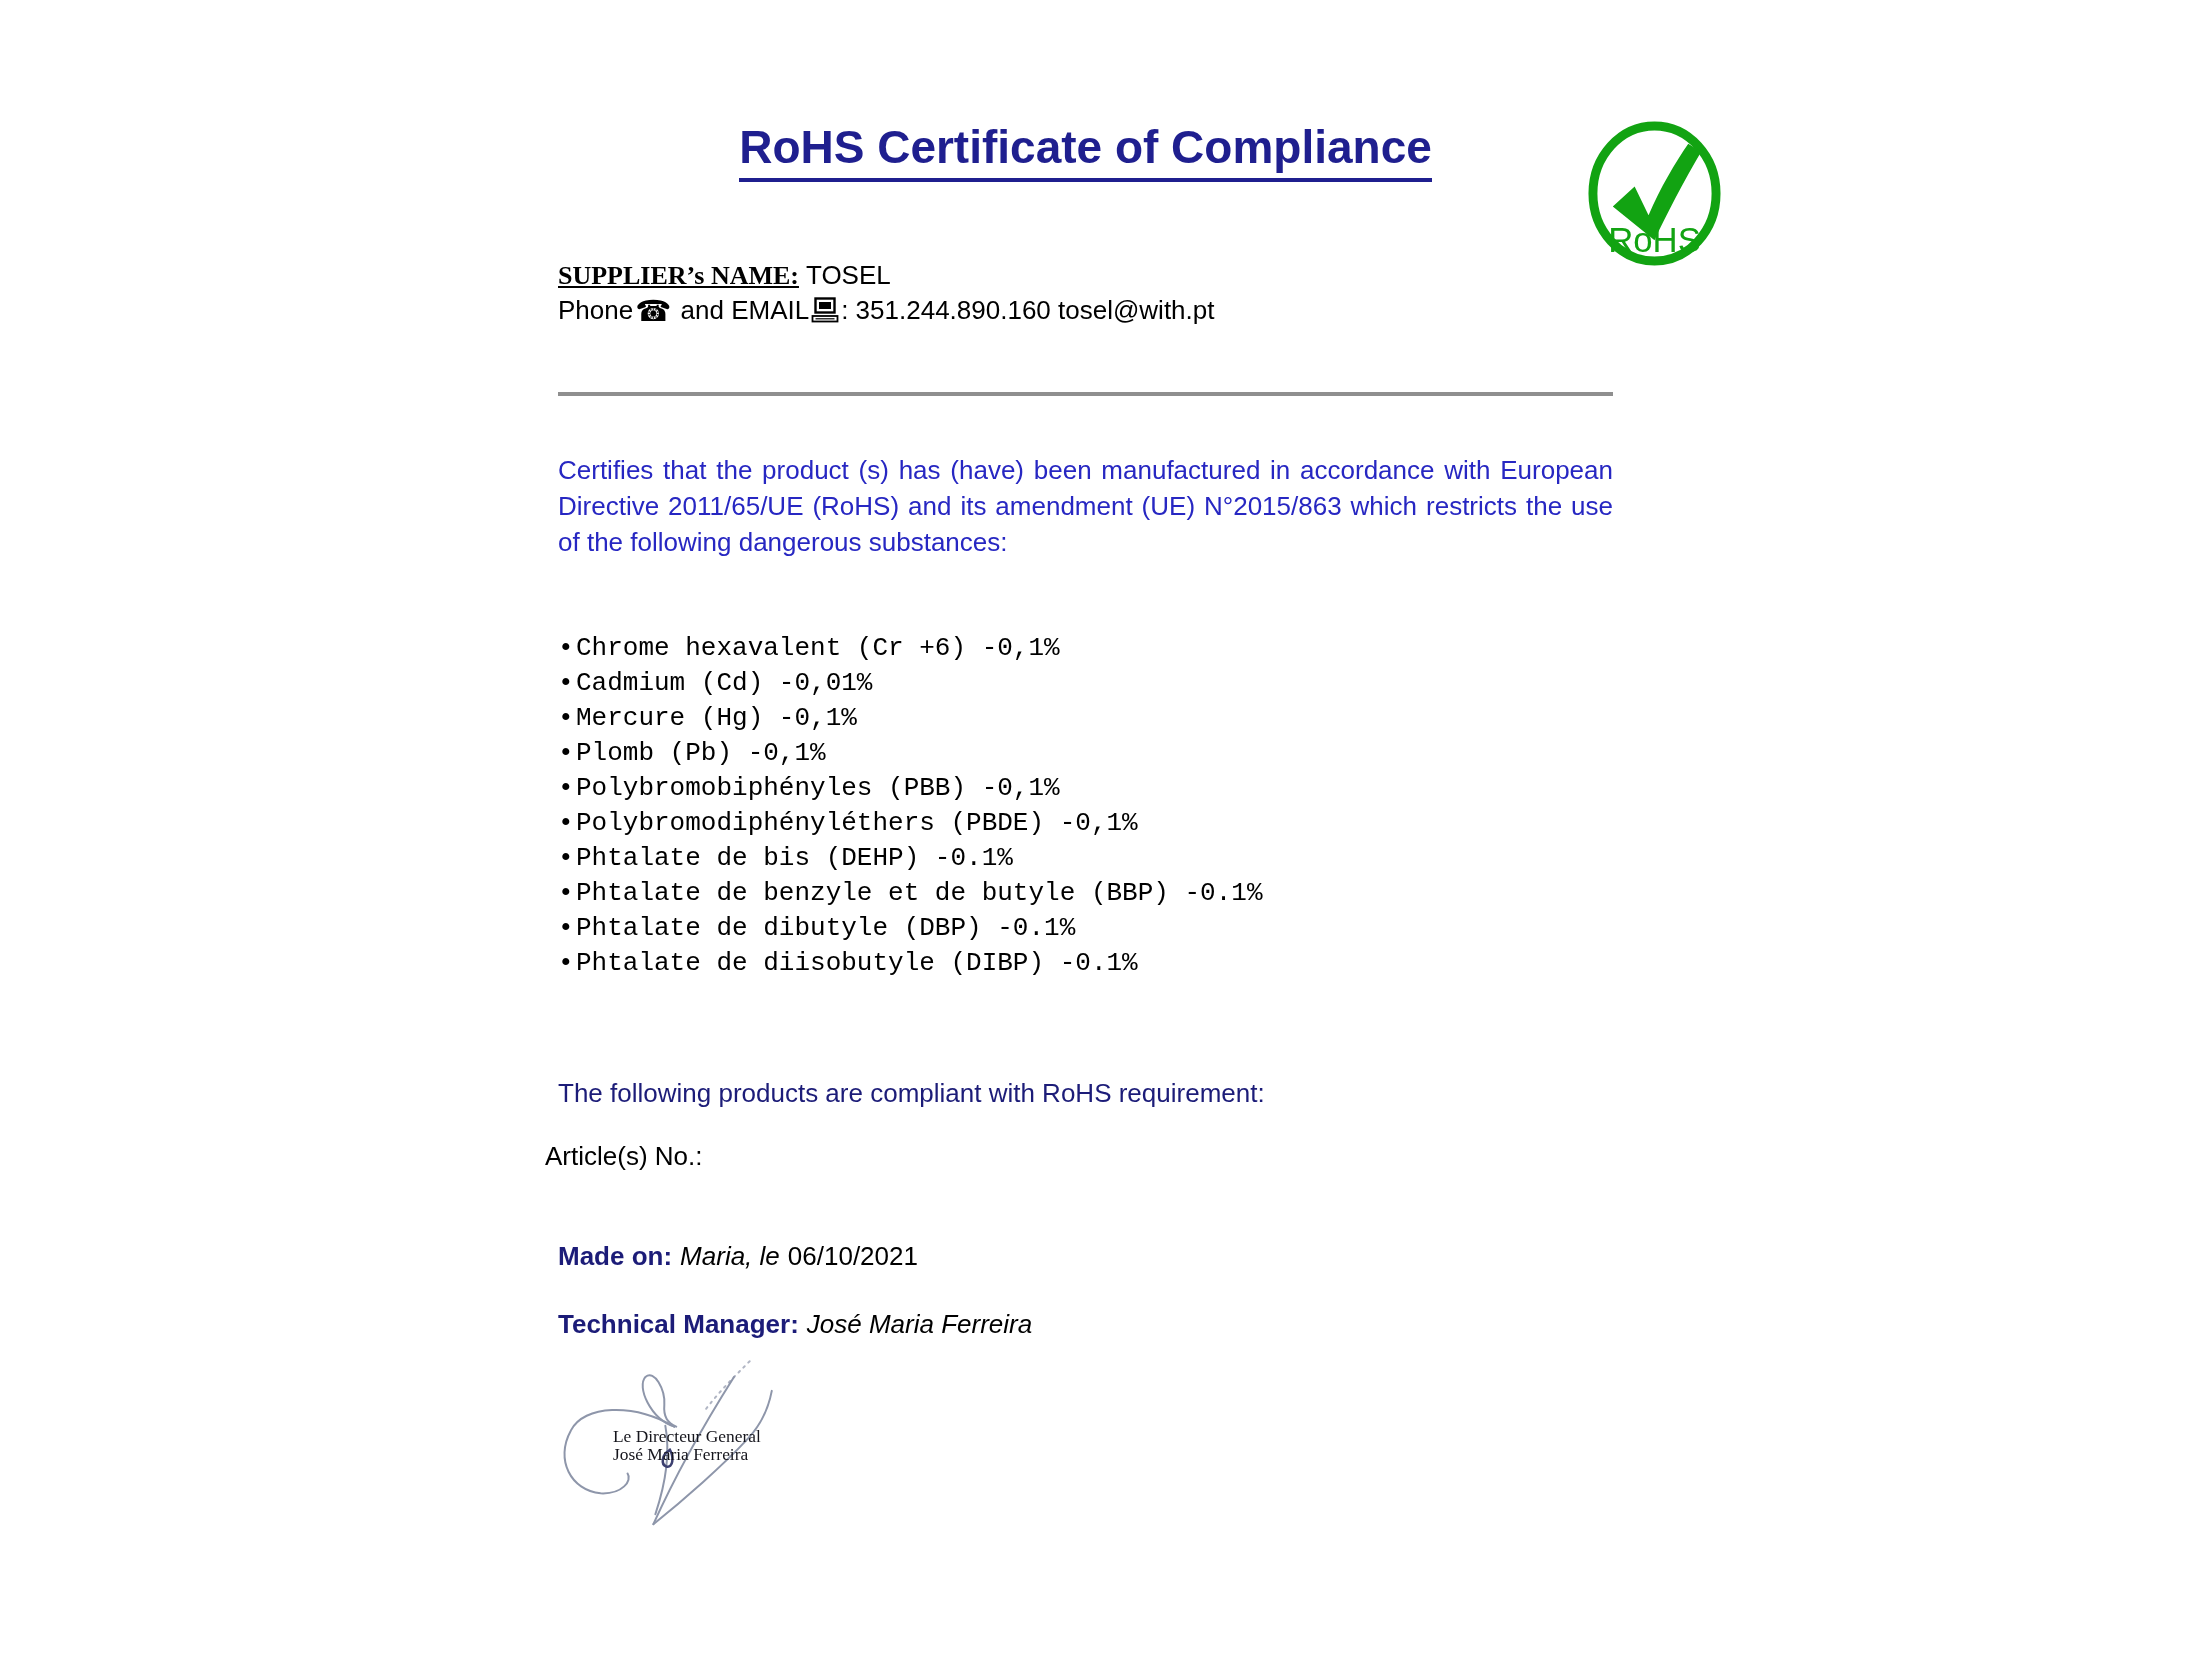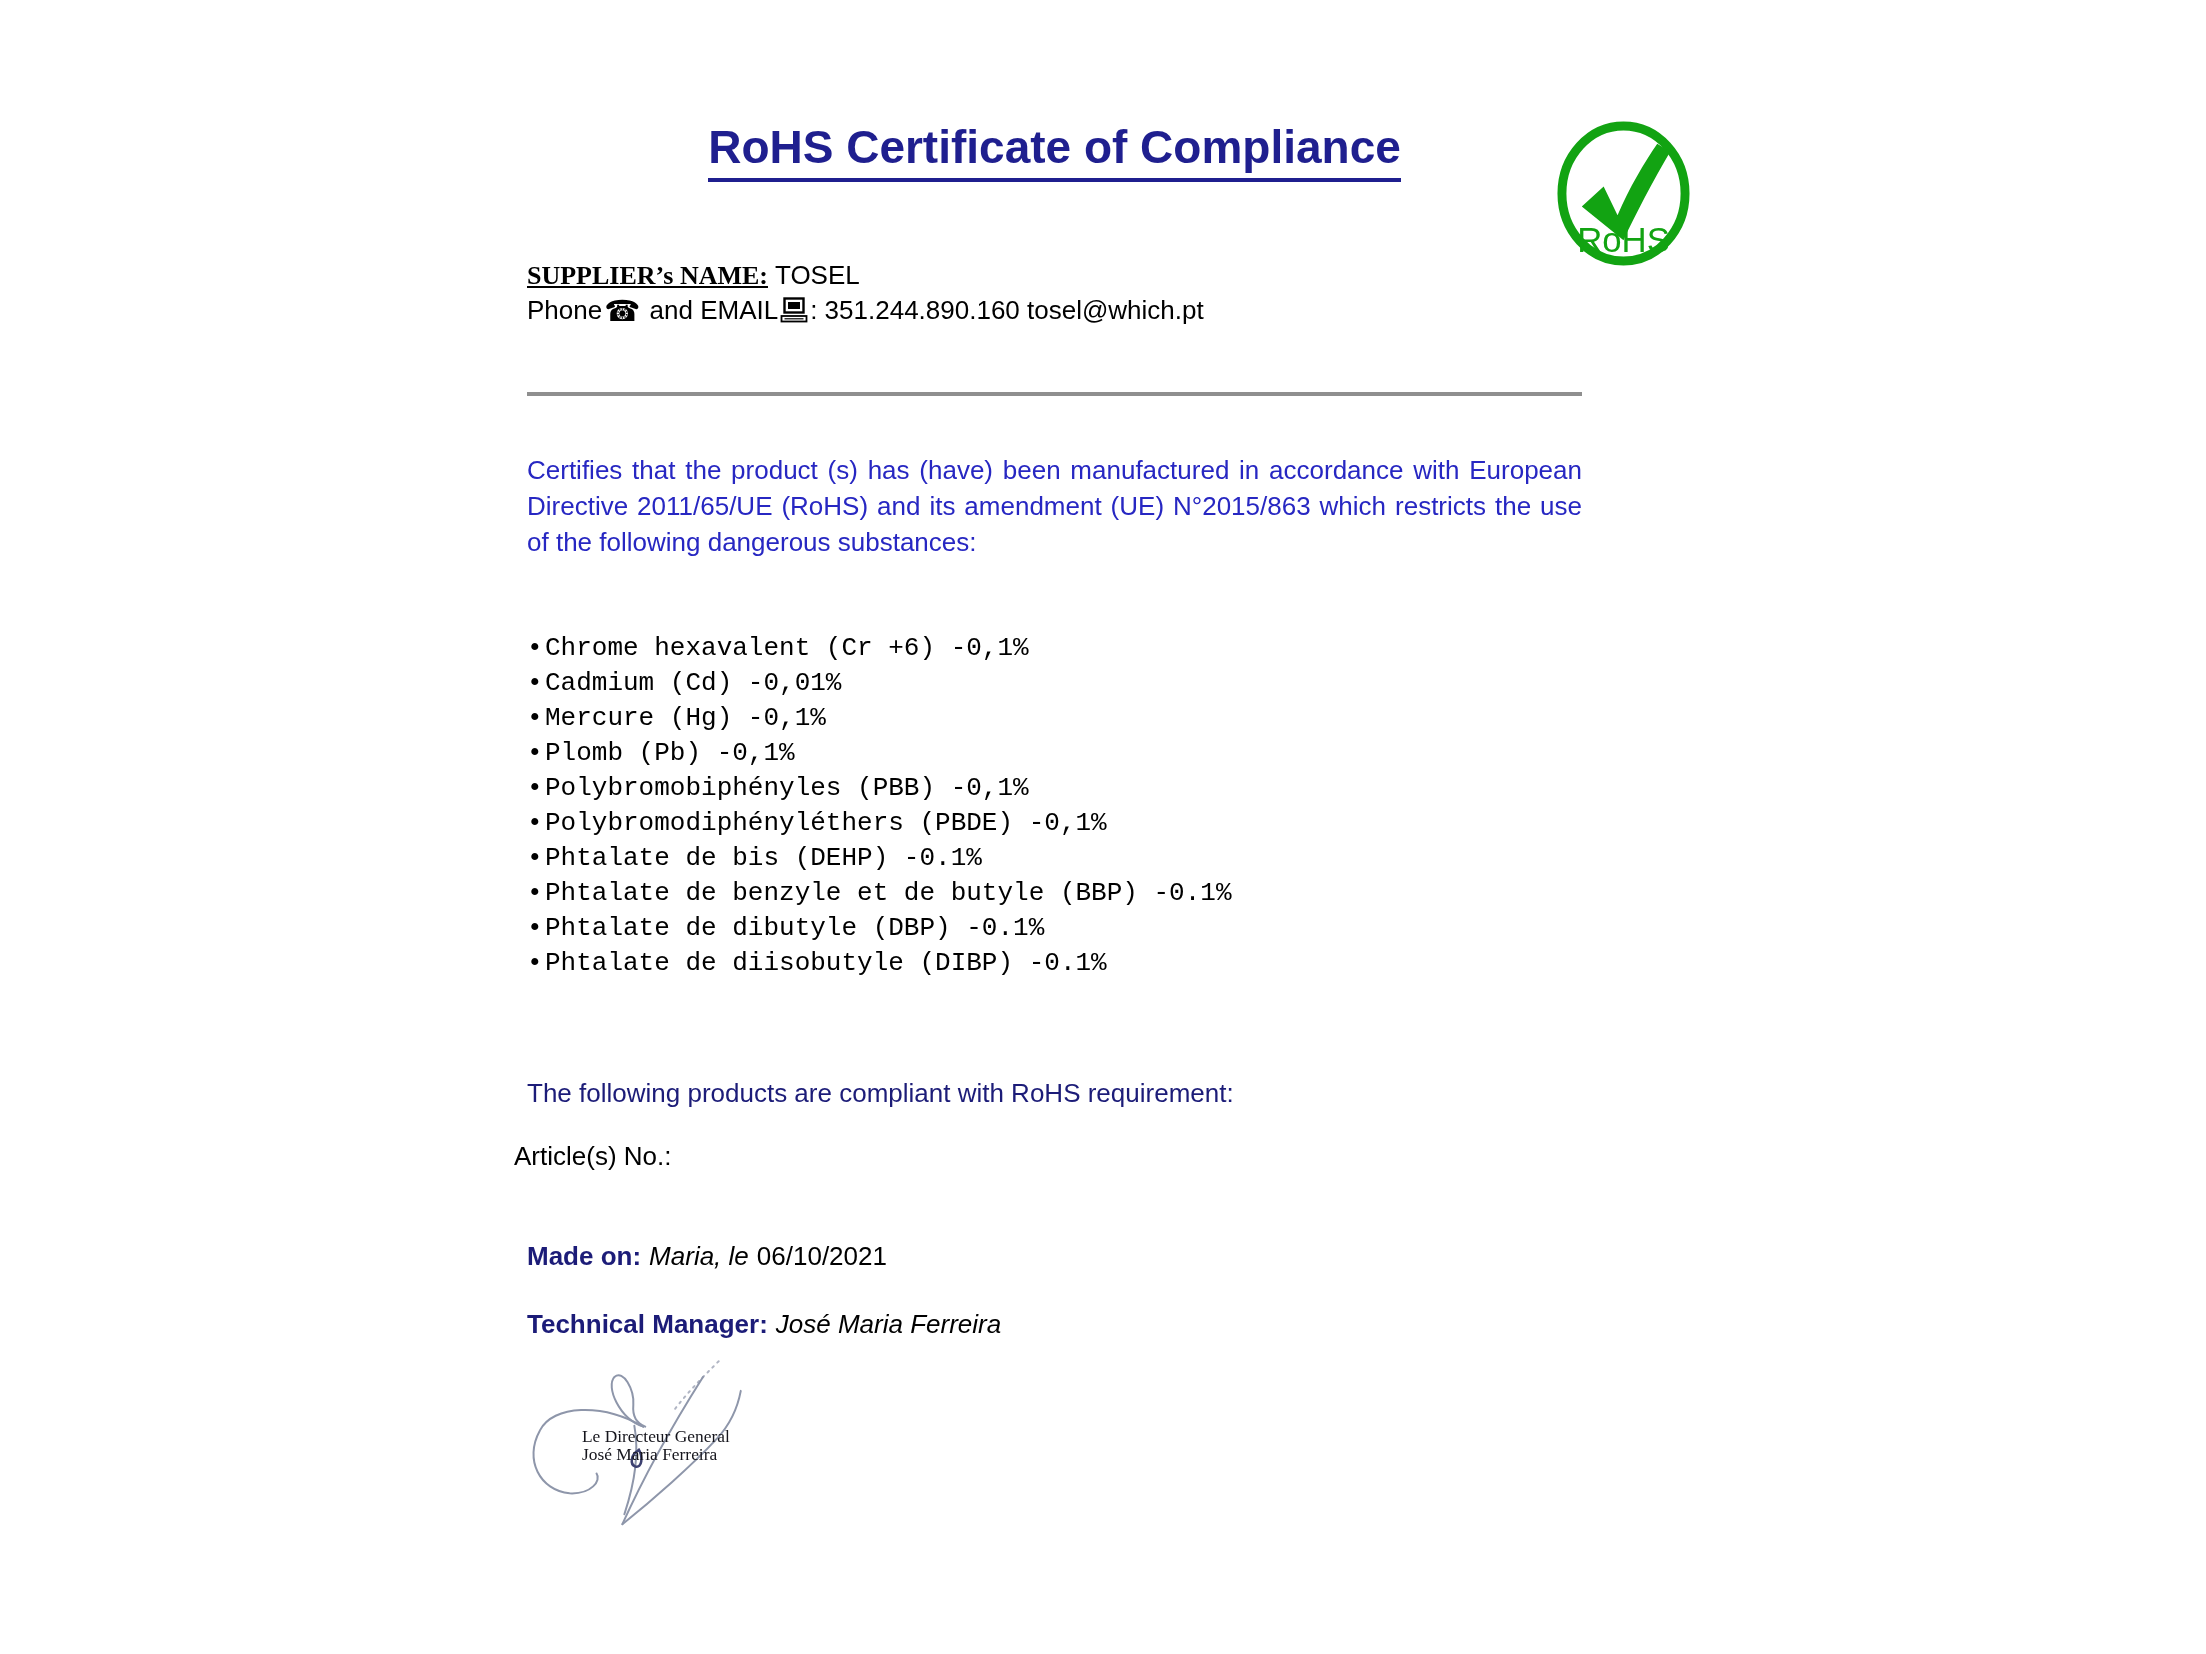--- a/index.html
+++ b/index.html
@@ -5,21 +5,21 @@
   :root{
     --title:#1f1f8f; --paragraph:#2727c2; --heading:#1c1c78;
     --text:#000000; --rule:#8f8f8f; --logoGreen:#12a312; --ink:#8e96aa;
   }
   *{margin:0;padding:0;box-sizing:border-box;}
   html,body{background:#ffffff;}
   body{
     width:2207px;height:1655px;position:relative;overflow:hidden;
     font-family:"Liberation Sans",sans-serif;color:var(--text);
   }
-  .page{position:absolute;inset:0;background:#fff;}
+  .page{position:absolute;inset:0;background:#fff;margin-left:31px;}
 
   .title-wrap{position:absolute;left:527px;top:121px;width:1055px;text-align:center;}
   .title{
     display:inline-block;font-size:46px;font-weight:bold;color:var(--title);
     line-height:52px;padding-bottom:5px;border-bottom:4px solid var(--title);
     letter-spacing:0px;
   }
 
   .logo{position:absolute;left:1554px;top:119px;width:139px;height:149px;}
 
@@ -73,21 +73,21 @@
   <div class="supplier">
     <div>
       <span class="lbl-strong">SUPPLIER’s NAME:</span><span class="val">TOSEL</span>
     </div>
     <div>
       <span>Phone</span><span class="phone-glyph">☎</span><span> and EMAIL</span><span class="icon"><svg width="28" height="26" viewBox="0 0 28 26">
             <rect x="4.5" y="1.5" width="19" height="14" fill="none" stroke="#000" stroke-width="2.4"></rect>
             <rect x="8" y="5" width="12" height="7" fill="#000"></rect>
             <rect x="1.5" y="19" width="25" height="5.5" fill="none" stroke="#000" stroke-width="1.8"></rect>
             <path d="M4.5 21.8 H23.5" stroke="#000" stroke-width="1.2"></path>
-          </svg></span><span>: 351.244.890.160 tosel@which.pt</span>
+          </svg></span><span>: 351.244.890.160 tosel@with.pt</span>
     </div>
   </div>
 
   <div class="rule"></div>
 
   <p class="cert">Certifies that the product (s) has (have) been manufactured in accordance with European Directive 2011/65/UE (RoHS) and its amendment (UE) N°2015/863 which restricts the use of the following dangerous substances:</p>
 
   <div class="substances">
       <div class="substance">Chrome hexavalent (Cr +6) -0,1%</div>
       <div class="substance">Cadmium (Cd) -0,01%</div>

